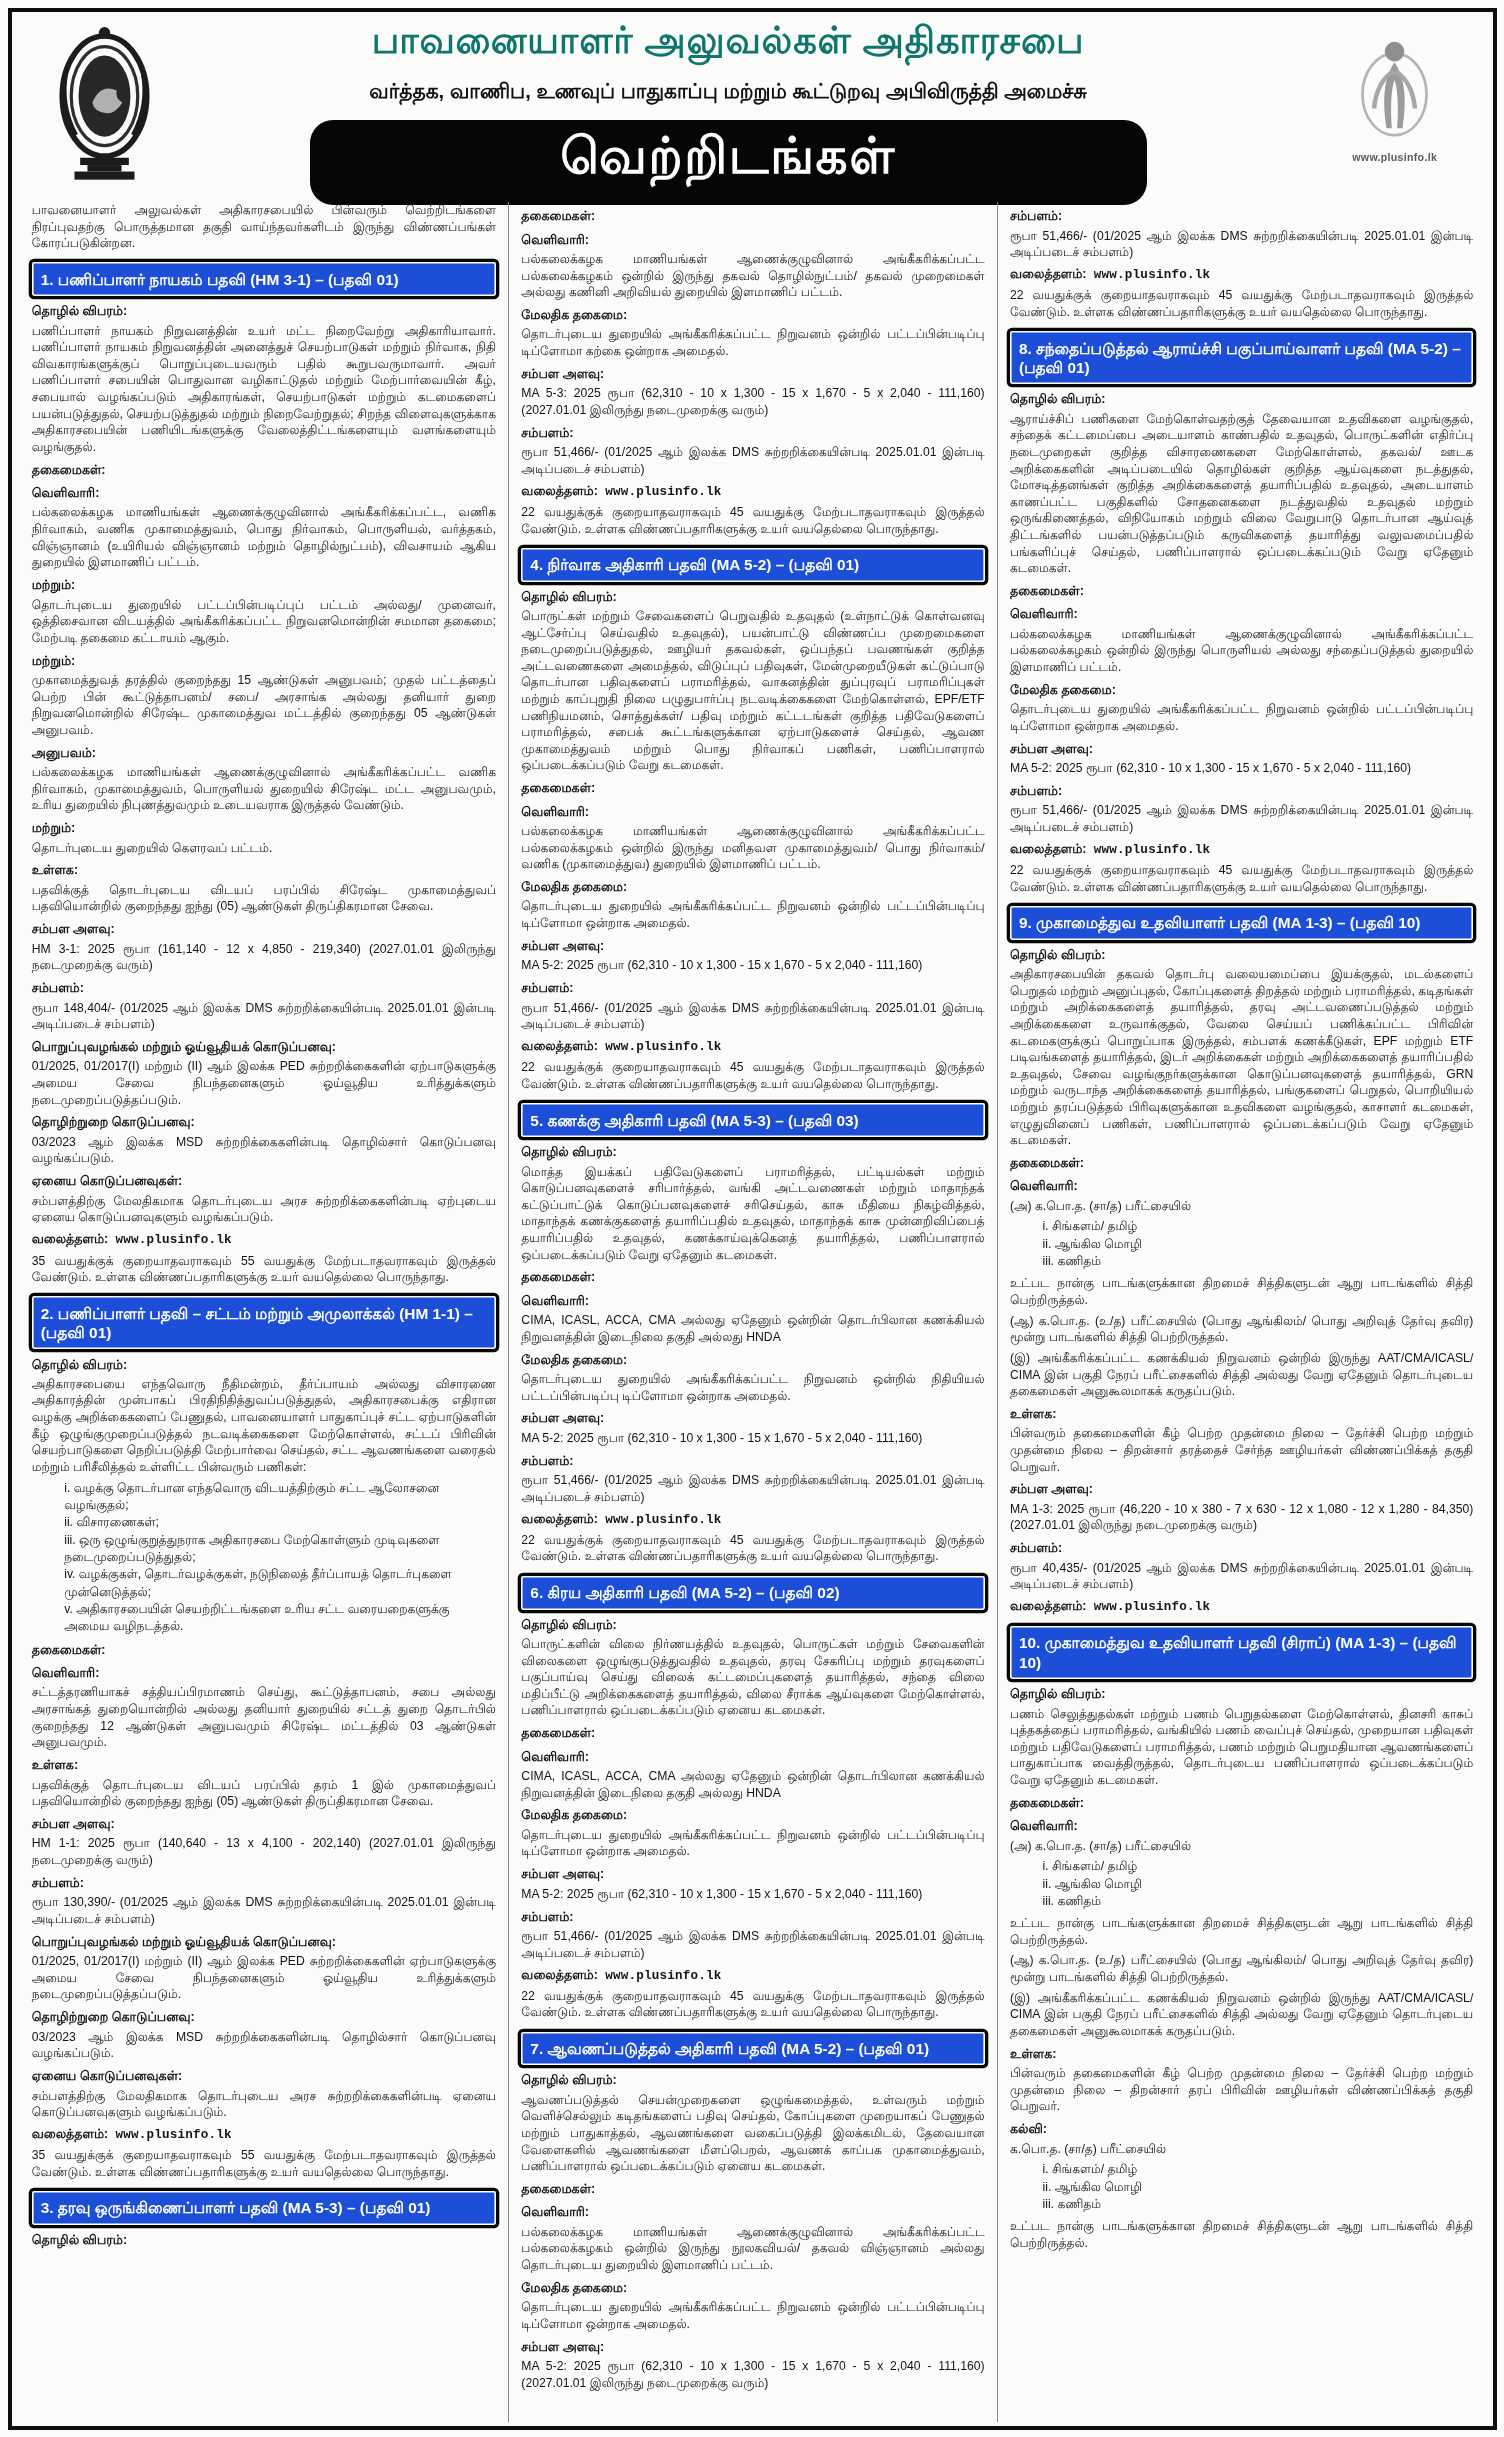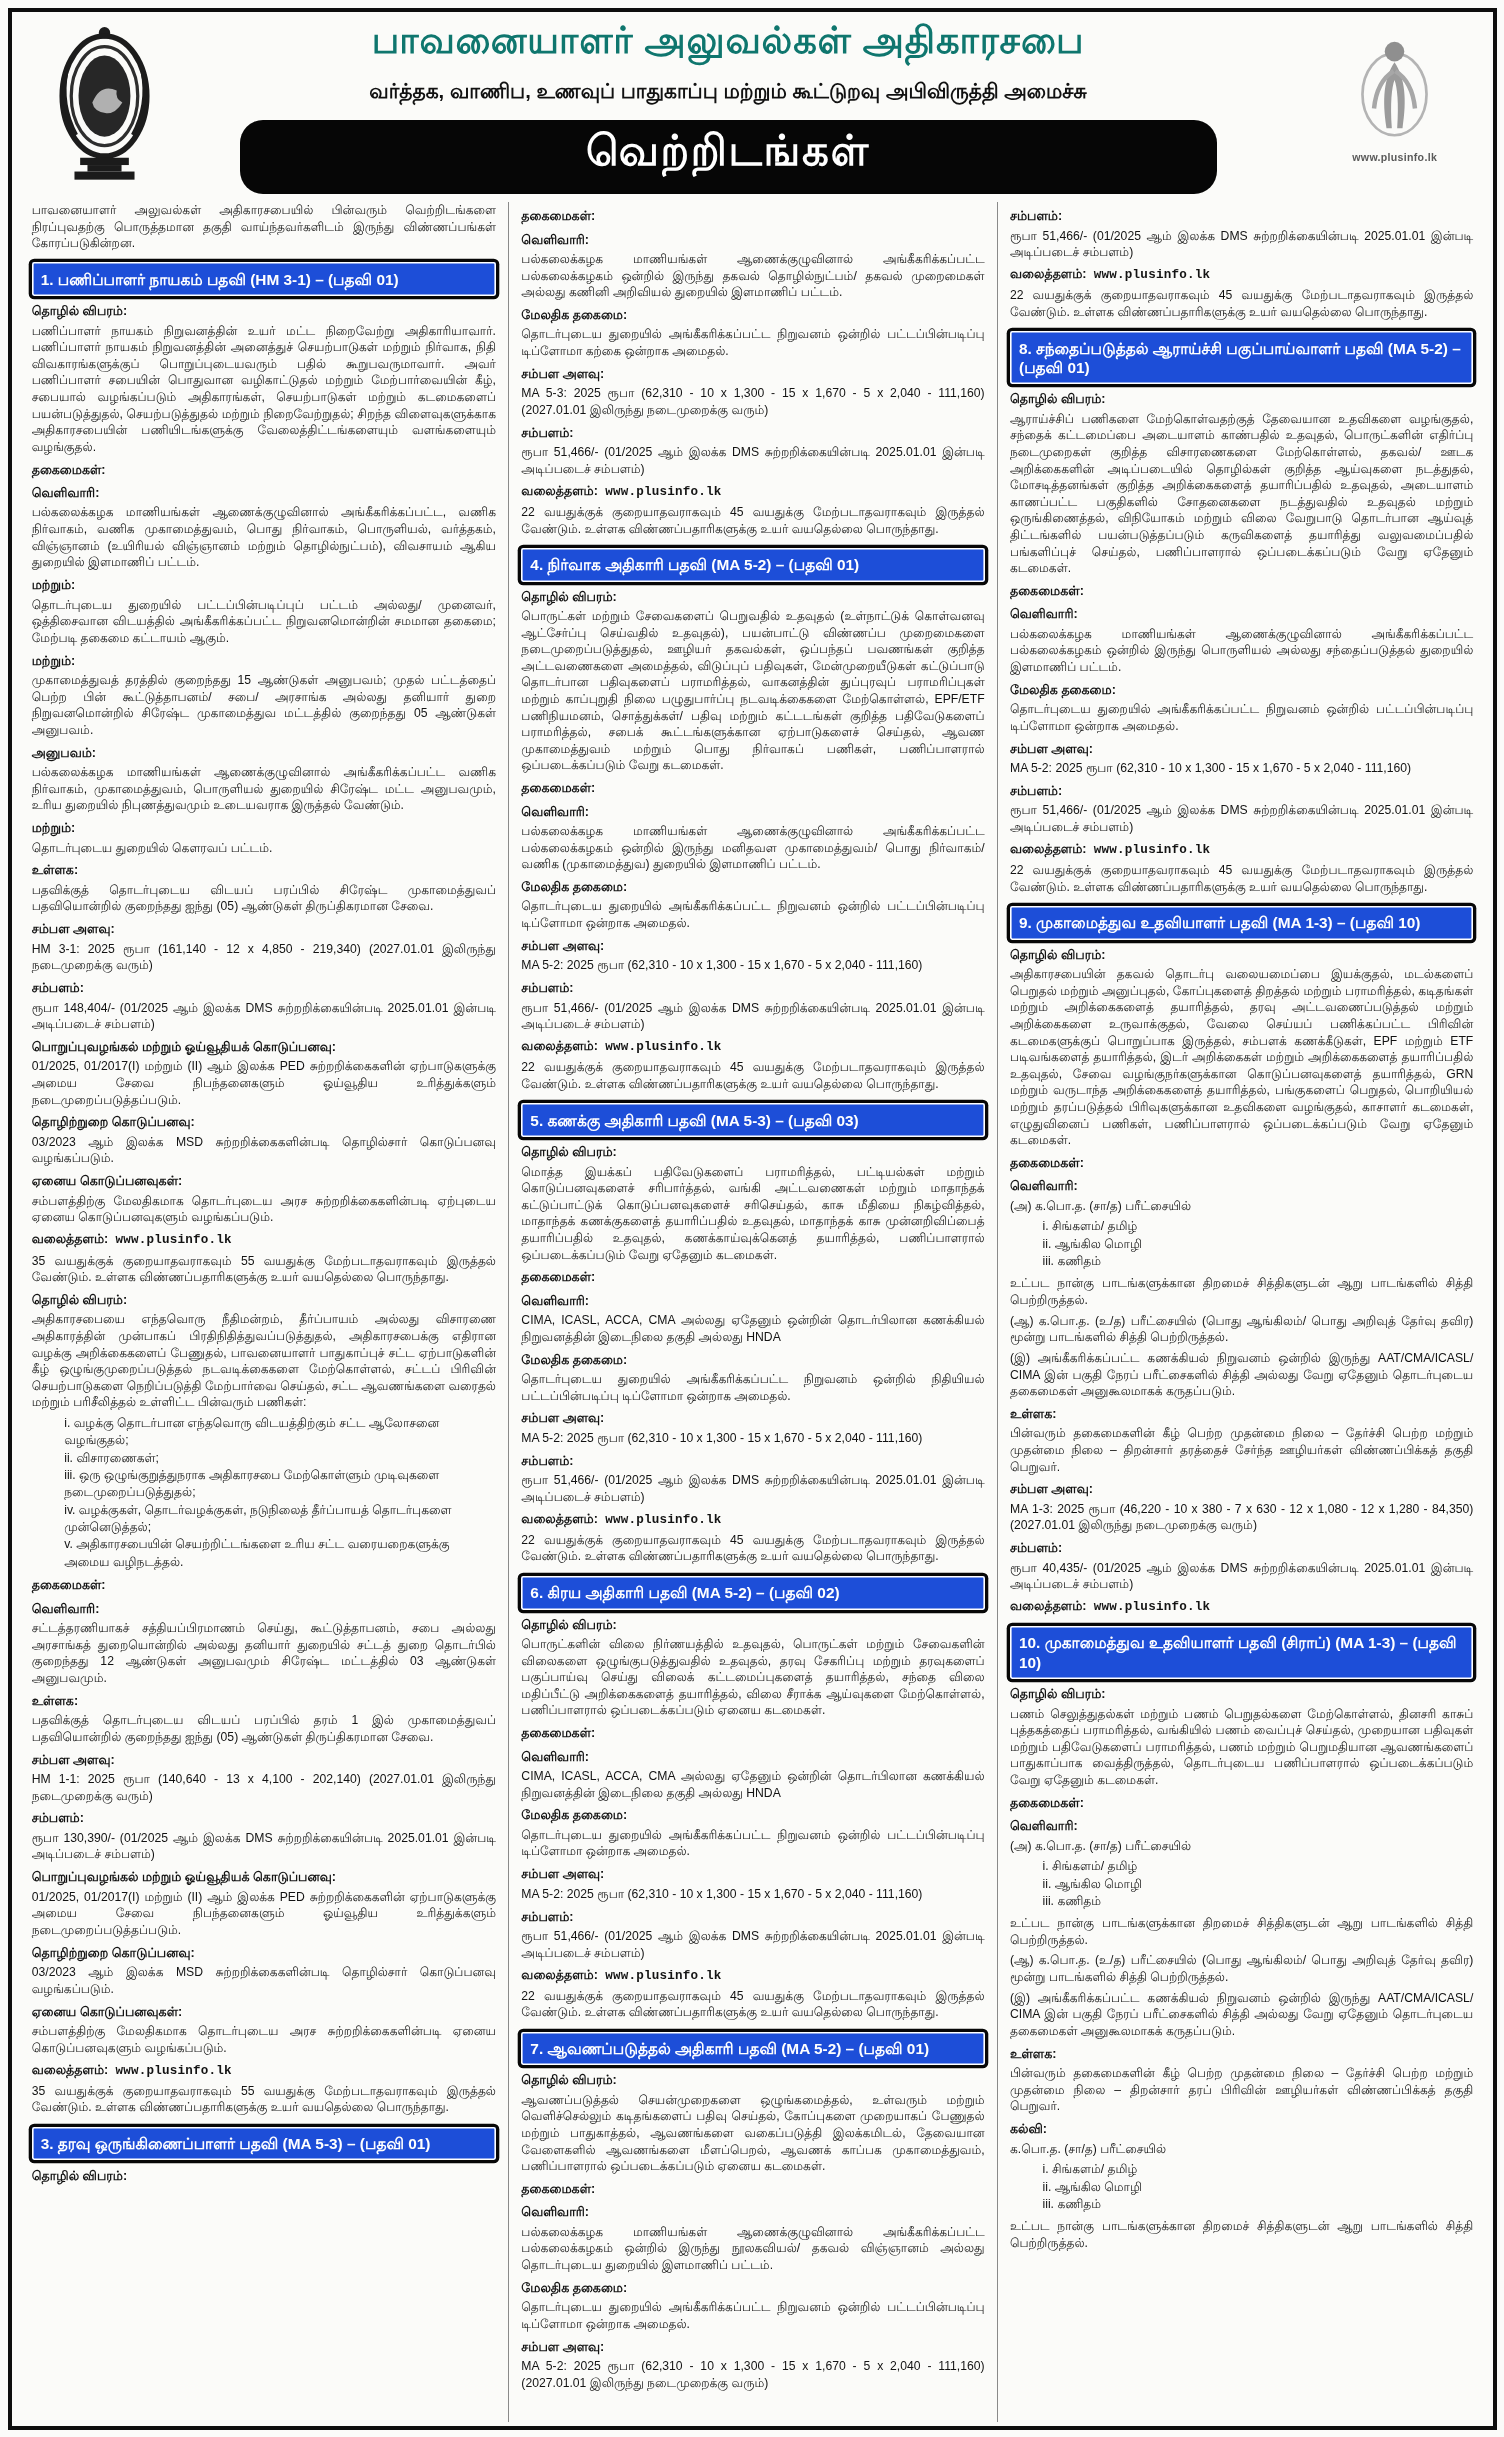--- a/index.html
+++ b/index.html
@@ -7,22 +7,22 @@
   .page{position:relative;width:1505px;height:2438px;background:#fbfbf9;overflow:hidden;
         font-family:"Liberation Sans","DejaVu Sans",sans-serif;color:#131313;}
   .frame{position:absolute;inset:8.1px;border:4.9px solid #0e0e0e;pointer-events:none;z-index:5;}
 
   
   .hdr{position:absolute;top:19.5px;left:34px;right:34px;height:172px;}
   .emblem{position:absolute;left:21px;top:3.3px;width:99px;height:164px;}
   .titles{position:absolute;left:154px;right:203px;top:0;text-align:center;}
   .authority{font-size:37px;font-weight:800;letter-spacing:0.8px;color:#0f766e;}
   .ministry{font-size:20.3px;font-weight:700;margin-top:13px;color:#111;}
-  .banner{margin:14.6px auto 0;width:977px;background:#060606;color:#ffffff;border-radius:23px;
-          text-align:center;font-size:42px;font-weight:800;padding:6.5px 0 13px;letter-spacing:1.6px;}
+  .banner{margin:14.6px auto 0;width:837px;background:#060606;color:#ffffff;border-radius:23px;
+          text-align:center;font-size:50px;font-weight:800;padding:6.5px 0 13px;letter-spacing:1.6px;}
   .logo{position:absolute;right:3.3px;top:8.1px;width:146px;text-align:center;}
   .logo svg{display:block;margin:0 auto;}
   .logo-url{font-size:10.6px;font-weight:700;color:#5a5a5a;margin-top:1.6px;letter-spacing:0.3px;}
 
   
   .columns{position:absolute;top:202px;left:19.5px;right:19.5px;bottom:16.3px;display:flex;z-index:2;}
   .col{width:33.333%;padding:0 12.2px;box-sizing:border-box;overflow:hidden;}
   .col + .col{border-left:0.8px solid #8a8a8a;}
 
   .intro{font-size:12.2px;line-height:1.36;text-align:justify;margin:0 0 6px;}
@@ -100,20 +100,21 @@
           <div class="bh">சம்பளம்:</div>
           <p class="bp">ரூபா 148,404/- (01/2025 ஆம் இலக்க DMS சுற்றறிக்கையின்படி 2025.01.01 இன்படி அடிப்படைச் சம்பளம்)</p>
           <div class="bh">பொறுப்புவழங்கல் மற்றும் ஓய்வூதியக் கொடுப்பனவு:</div>
           <p class="bp">01/2025, 01/2017(I) மற்றும் (II) ஆம் இலக்க PED சுற்றறிக்கைகளின் ஏற்பாடுகளுக்கு அமைய சேவை நிபந்தனைகளும் ஓய்வூதிய உரித்துக்களும் நடைமுறைப்படுத்தப்படும்.</p>
           <div class="bh">தொழிற்றுறை கொடுப்பனவு:</div>
           <p class="bp">03/2023 ஆம் இலக்க MSD சுற்றறிக்கைகளின்படி தொழில்சார் கொடுப்பனவு வழங்கப்படும்.</p>
           <div class="bh">ஏனைய கொடுப்பனவுகள்:</div>
           <p class="bp">சம்பளத்திற்கு மேலதிகமாக தொடர்புடைய அரச சுற்றறிக்கைகளின்படி ஏற்புடைய ஏனைய கொடுப்பனவுகளும் வழங்கப்படும்.</p>
           <div class="kv"><span class="lbl">வலைத்தளம்:</span><span class="url">www.plusinfo.lk</span></div>
           <p class="bp">35 வயதுக்குக் குறையாதவராகவும் 55 வயதுக்கு மேற்படாதவராகவும் இருத்தல் வேண்டும். உள்ளக விண்ணப்பதாரிகளுக்கு உயர் வயதெல்லை பொருந்தாது.</p>
+          <div class="sec-bar">2. பணிப்பாளர் பதவி – சட்டம் மற்றும் அமுலாக்கல் (HM 1-1) – (பதவி 01)</div>
           <div class="bh">தொழில் விபரம்:</div>
           <p class="bp">அதிகாரசபையை எந்தவொரு நீதிமன்றம், தீர்ப்பாயம் அல்லது விசாரணை அதிகாரத்தின் முன்பாகப் பிரதிநிதித்துவப்படுத்துதல், அதிகாரசபைக்கு எதிரான வழக்கு அறிக்கைகளைப் பேணுதல், பாவனையாளர் பாதுகாப்புச் சட்ட ஏற்பாடுகளின் கீழ் ஒழுங்குமுறைப்படுத்தல் நடவடிக்கைகளை மேற்கொள்ளல், சட்டப் பிரிவின் செயற்பாடுகளை நெறிப்படுத்தி மேற்பார்வை செய்தல், சட்ட ஆவணங்களை வரைதல் மற்றும் பரிசீலித்தல் உள்ளிட்ட பின்வரும் பணிகள்:</p>
           <ul class="bl">
             <li class="">i.  வழக்கு தொடர்பான எந்தவொரு விடயத்திற்கும் சட்ட ஆலோசனை வழங்குதல்;</li>
             <li class="">ii.  விசாரணைகள்;</li>
             <li class="">iii.  ஒரு ஒழுங்குறுத்துநராக அதிகாரசபை மேற்கொள்ளும் முடிவுகளை நடைமுறைப்படுத்துதல்;</li>
             <li class="">iv.  வழக்குகள், தொடர்வழக்குகள், நடுநிலைத் தீர்ப்பாயத் தொடர்புகளை முன்னெடுத்தல்;</li>
             <li class="">v.  அதிகாரசபையின் செயற்றிட்டங்களை உரிய சட்ட வரையறைகளுக்கு அமைய வழிநடத்தல்.</li>
           </ul>
           <div class="bh">தகைமைகள்:</div>

